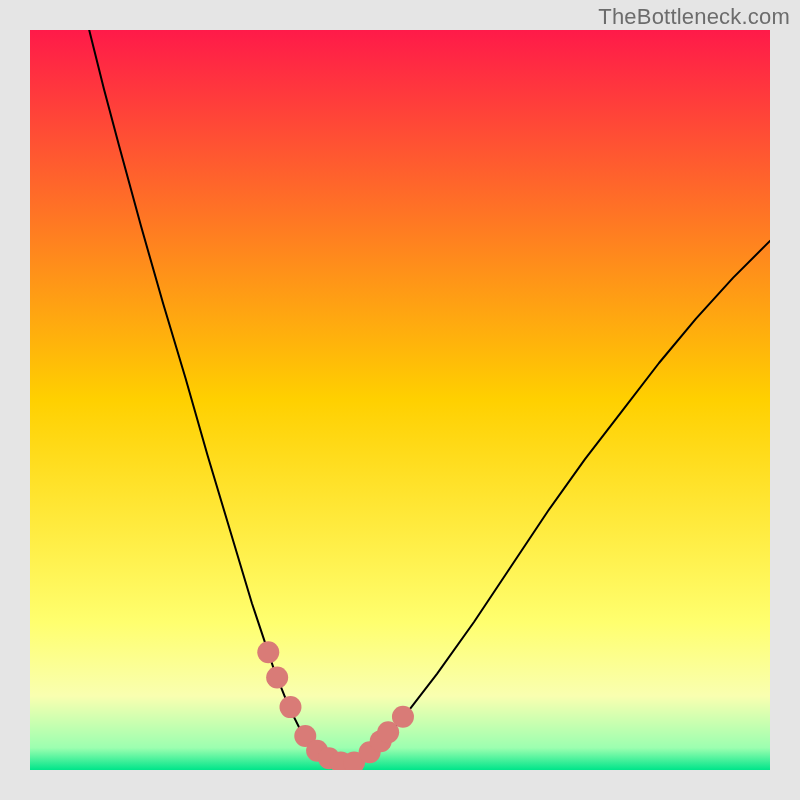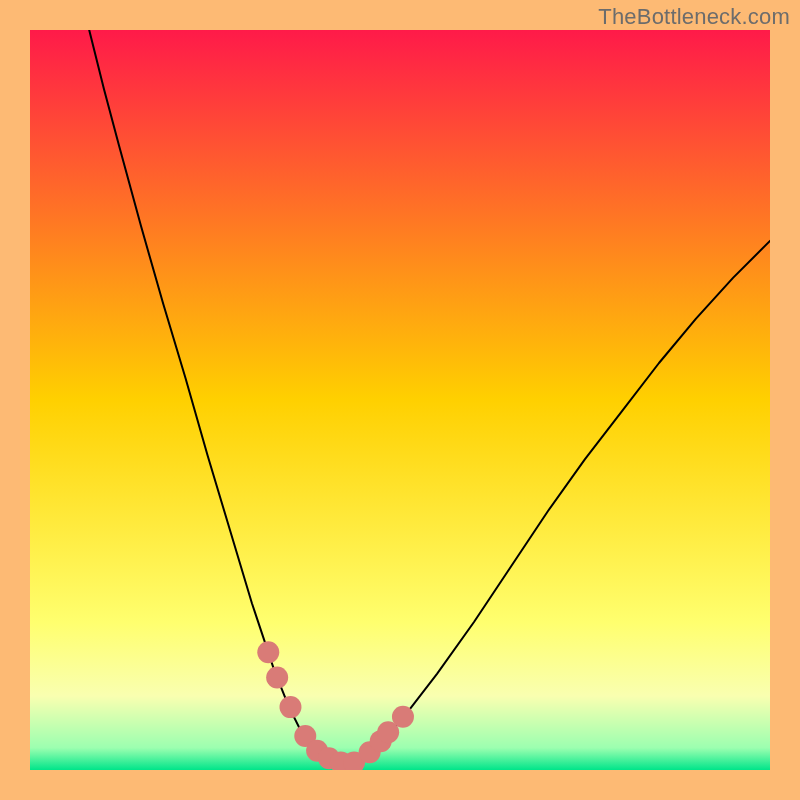--- a/index.html
+++ b/index.html
@@ -8,21 +8,21 @@
     width: 800px;
     height: 800px;
     background: #000000;
     font-family: Arial, Helvetica, sans-serif;
     overflow: hidden;
   }
   .frame {
     position: relative;
     width: 800px;
     height: 800px;
-    background: #fdba74;
+    background: #e5e5e5;
   }
   .watermark {
     position: absolute;
     top: 4px;
     right: 10px;
     color: #6c6c6c;
     font-size: 22px;
     font-weight: 400;
     letter-spacing: 0.2px;
     z-index: 20;

